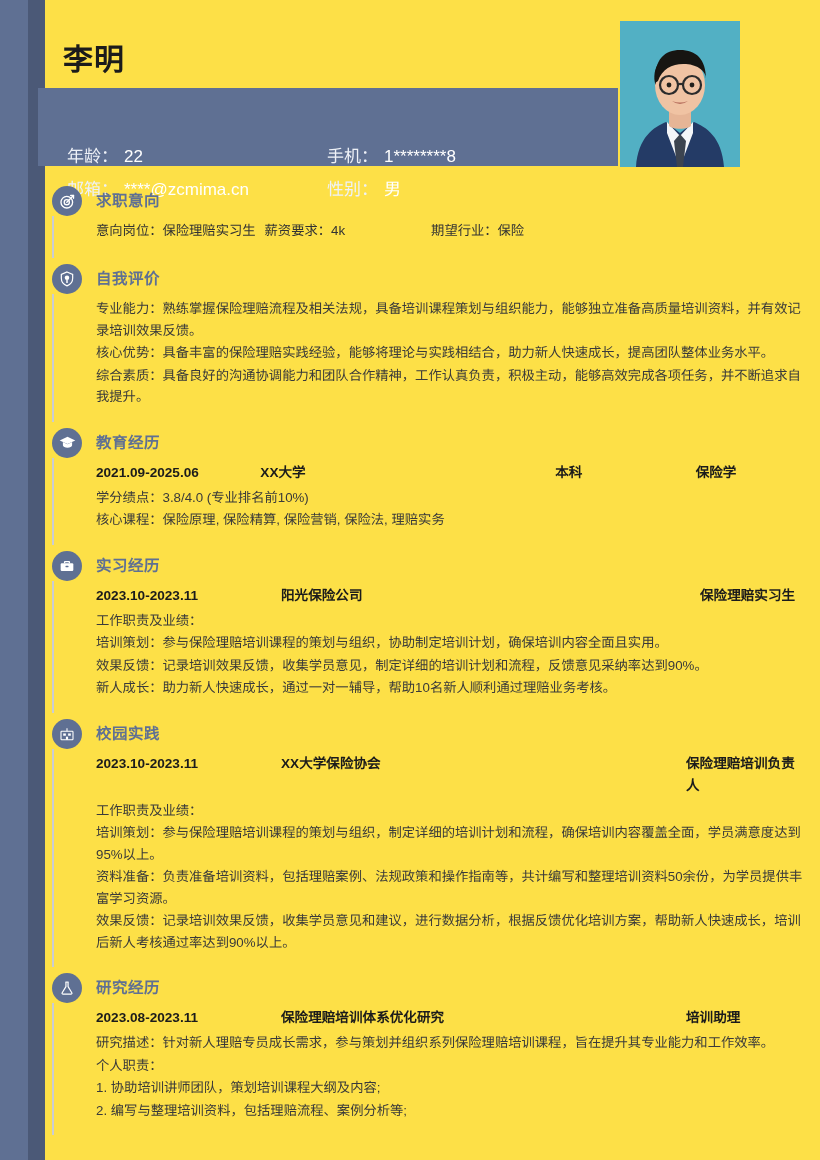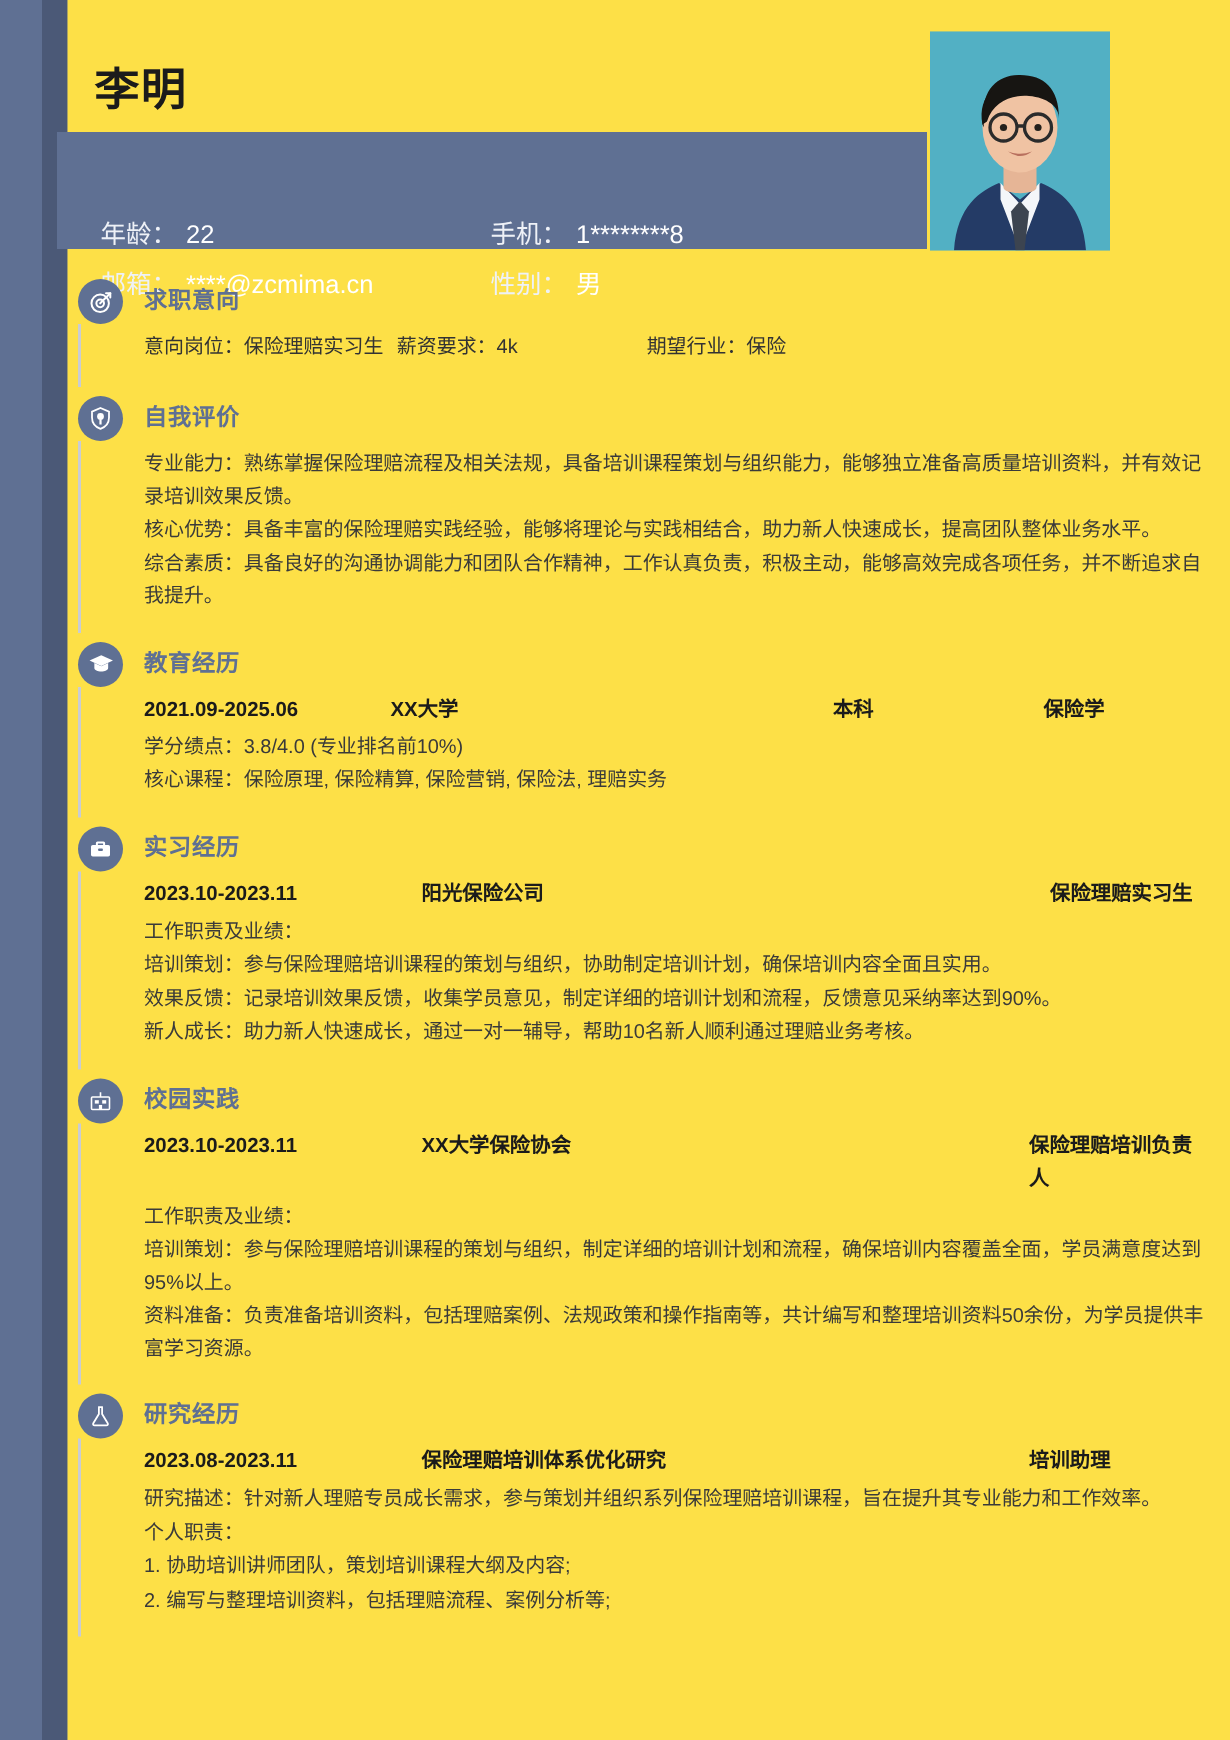--- a/index.html
+++ b/index.html
@@ -369,20 +369,21 @@
         </div>
         <div class="sec-body pad-r">
           <div class="entry-head">
             <span class="eh-date">2023.10-2023.11</span>
             <span class="eh-org">XX大学保险协会</span>
             <span class="eh-role">保险理赔培训负责人</span>
           </div>
           <p class="para">工作职责及业绩：</p>
           <p class="para">培训策划：参与保险理赔培训课程的策划与组织，制定详细的培训计划和流程，确保培训内容覆盖全面，学员满意度达到95%以上。</p>
           <p class="para">资料准备：负责准备培训资料，包括理赔案例、法规政策和操作指南等，共计编写和整理培训资料50余份，为学员提供丰富学习资源。</p>
+          <p class="para">效果反馈：记录培训效果反馈，收集学员意见和建议，进行数据分析，根据反馈优化培训方案，帮助新人快速成长，培训后新人考核通过率达到90%以上。</p>
         </div>
       </div>
 
       <div class="section sec-research">
         <div class="timeline"></div>
         <div class="sec-head">
           <span class="sec-icon">
             <svg width="16" height="16" viewBox="0 0 24 24" fill="none" stroke="#ffffff" stroke-width="1.8" stroke-linejoin="round">
               <path d="M9.6 3.2 h4.8"></path>
               <path d="M10.4 3.2 V10 L4.8 19.2 C4.1 20.3 4.9 21.3 6.1 21.3 H17.9 C19.1 21.3 19.9 20.3 19.2 19.2 L13.6 10 V3.2"></path>

